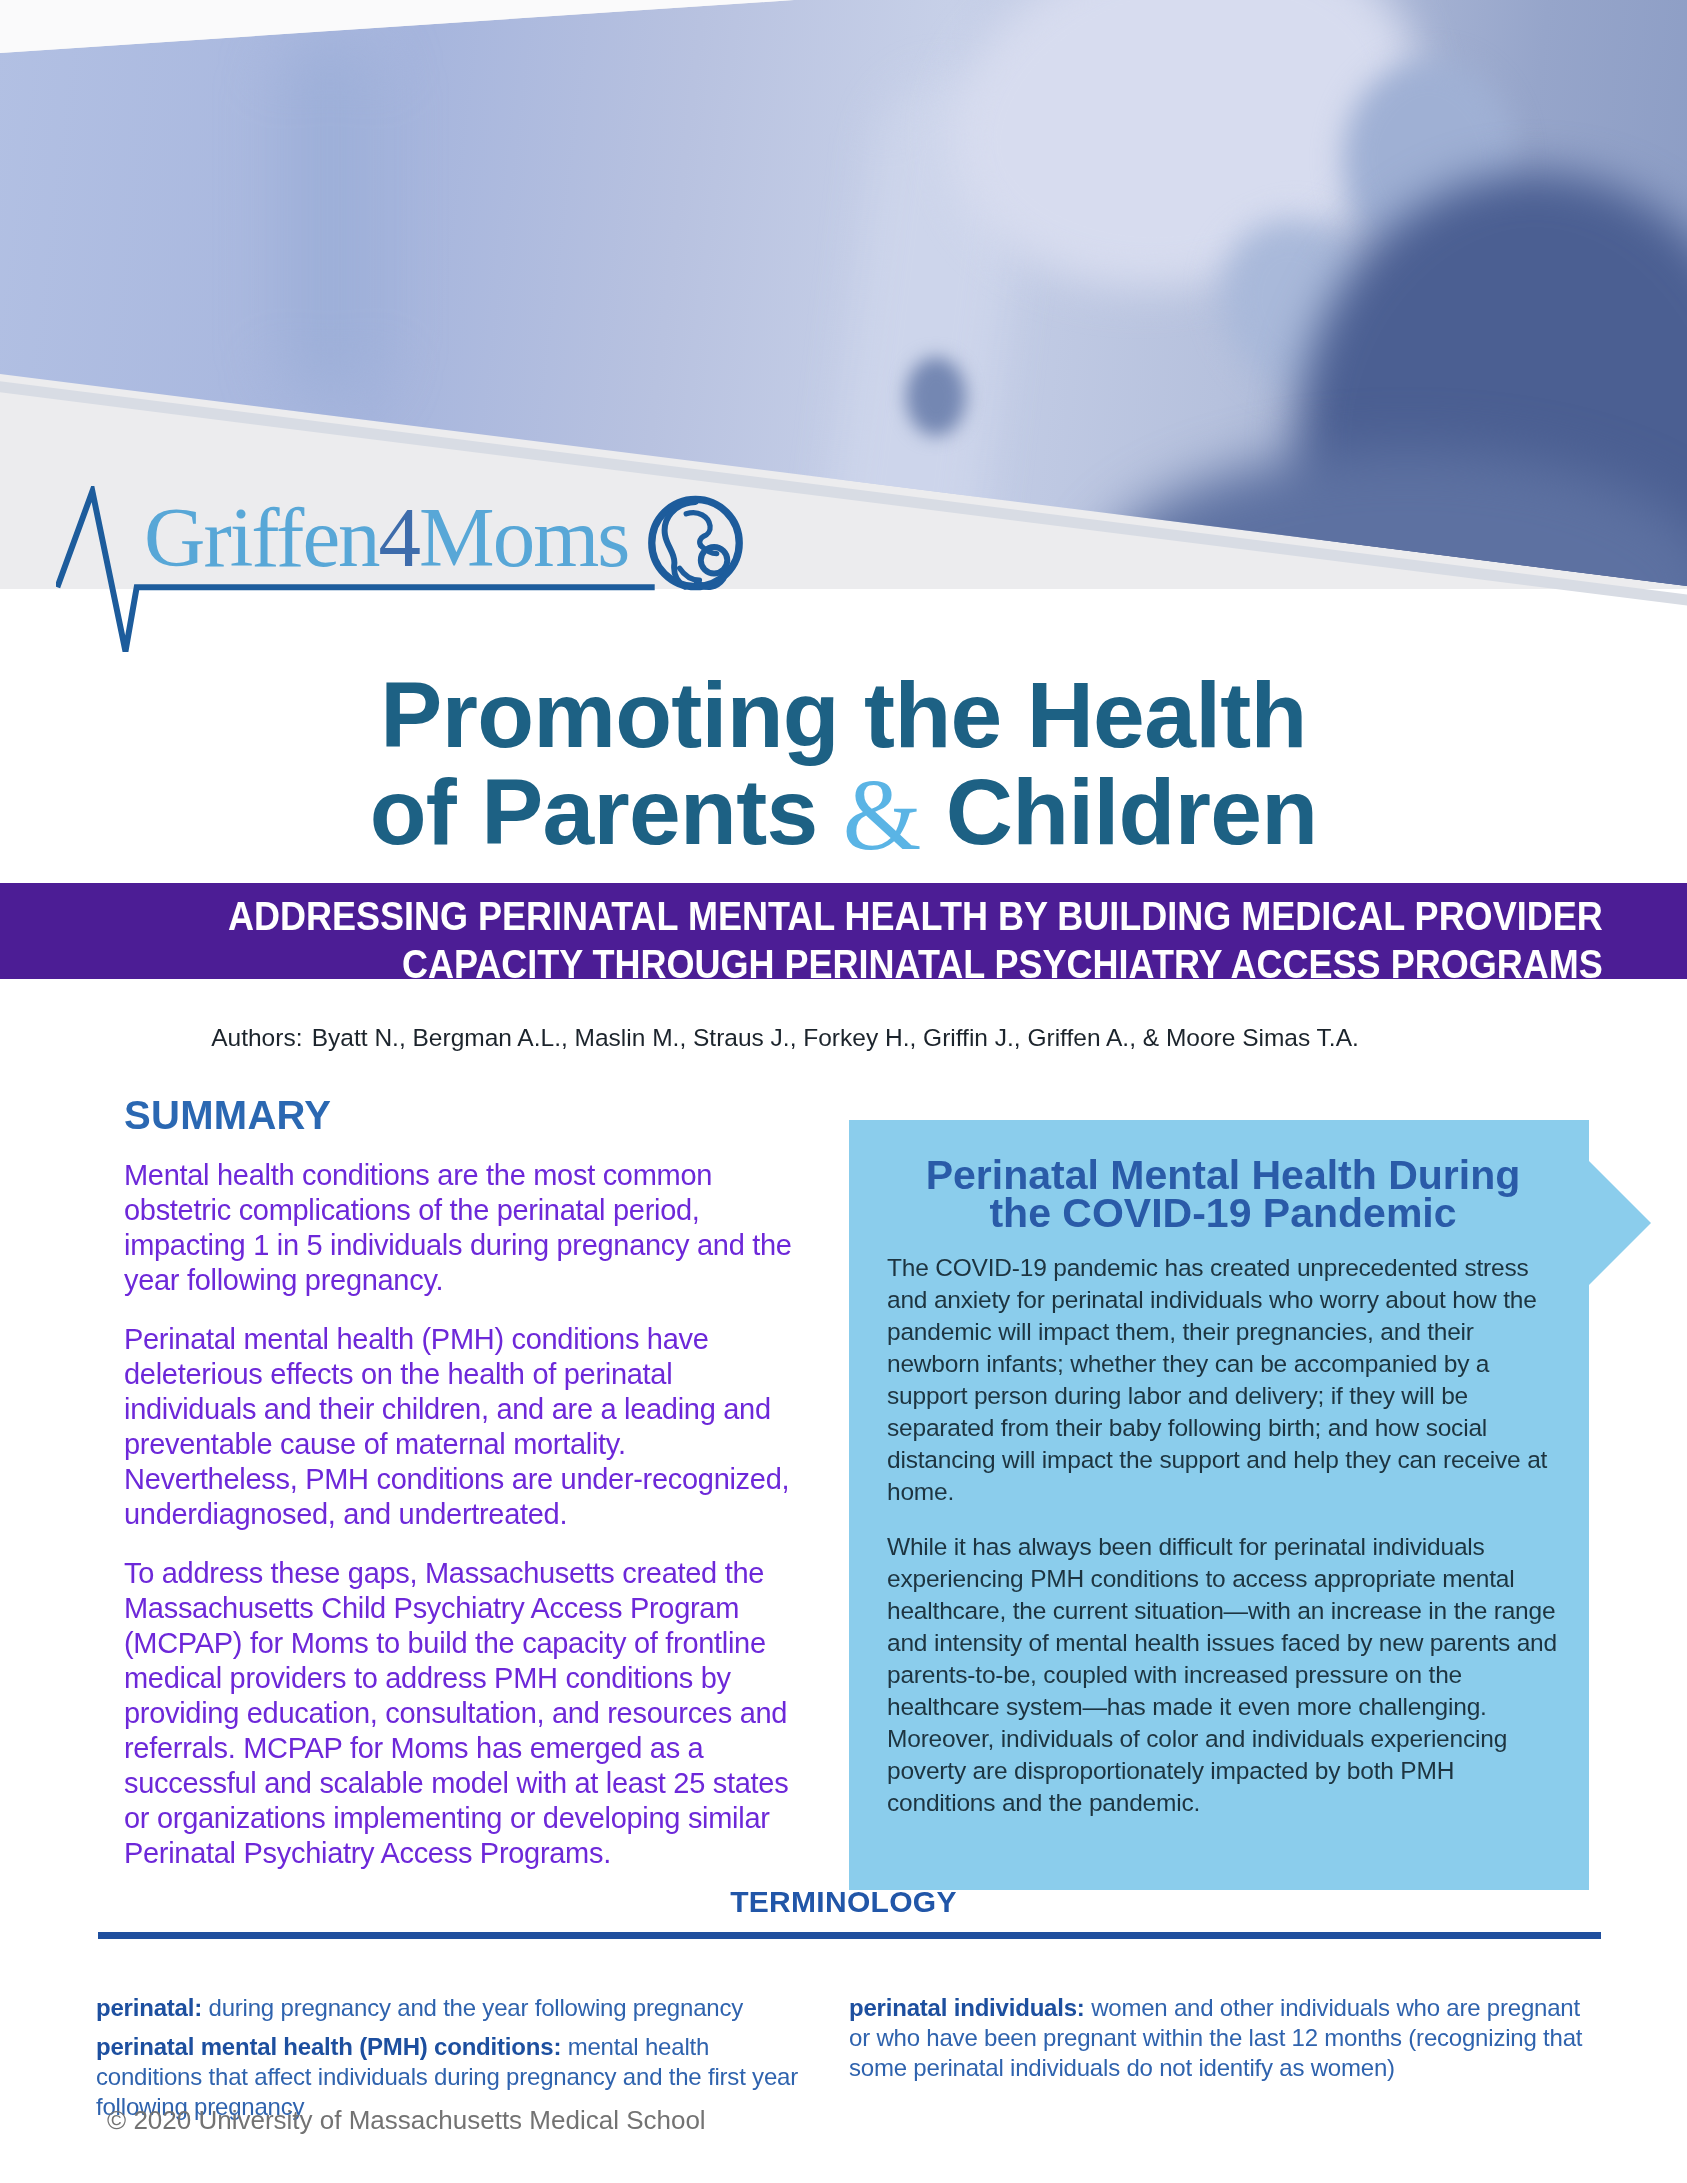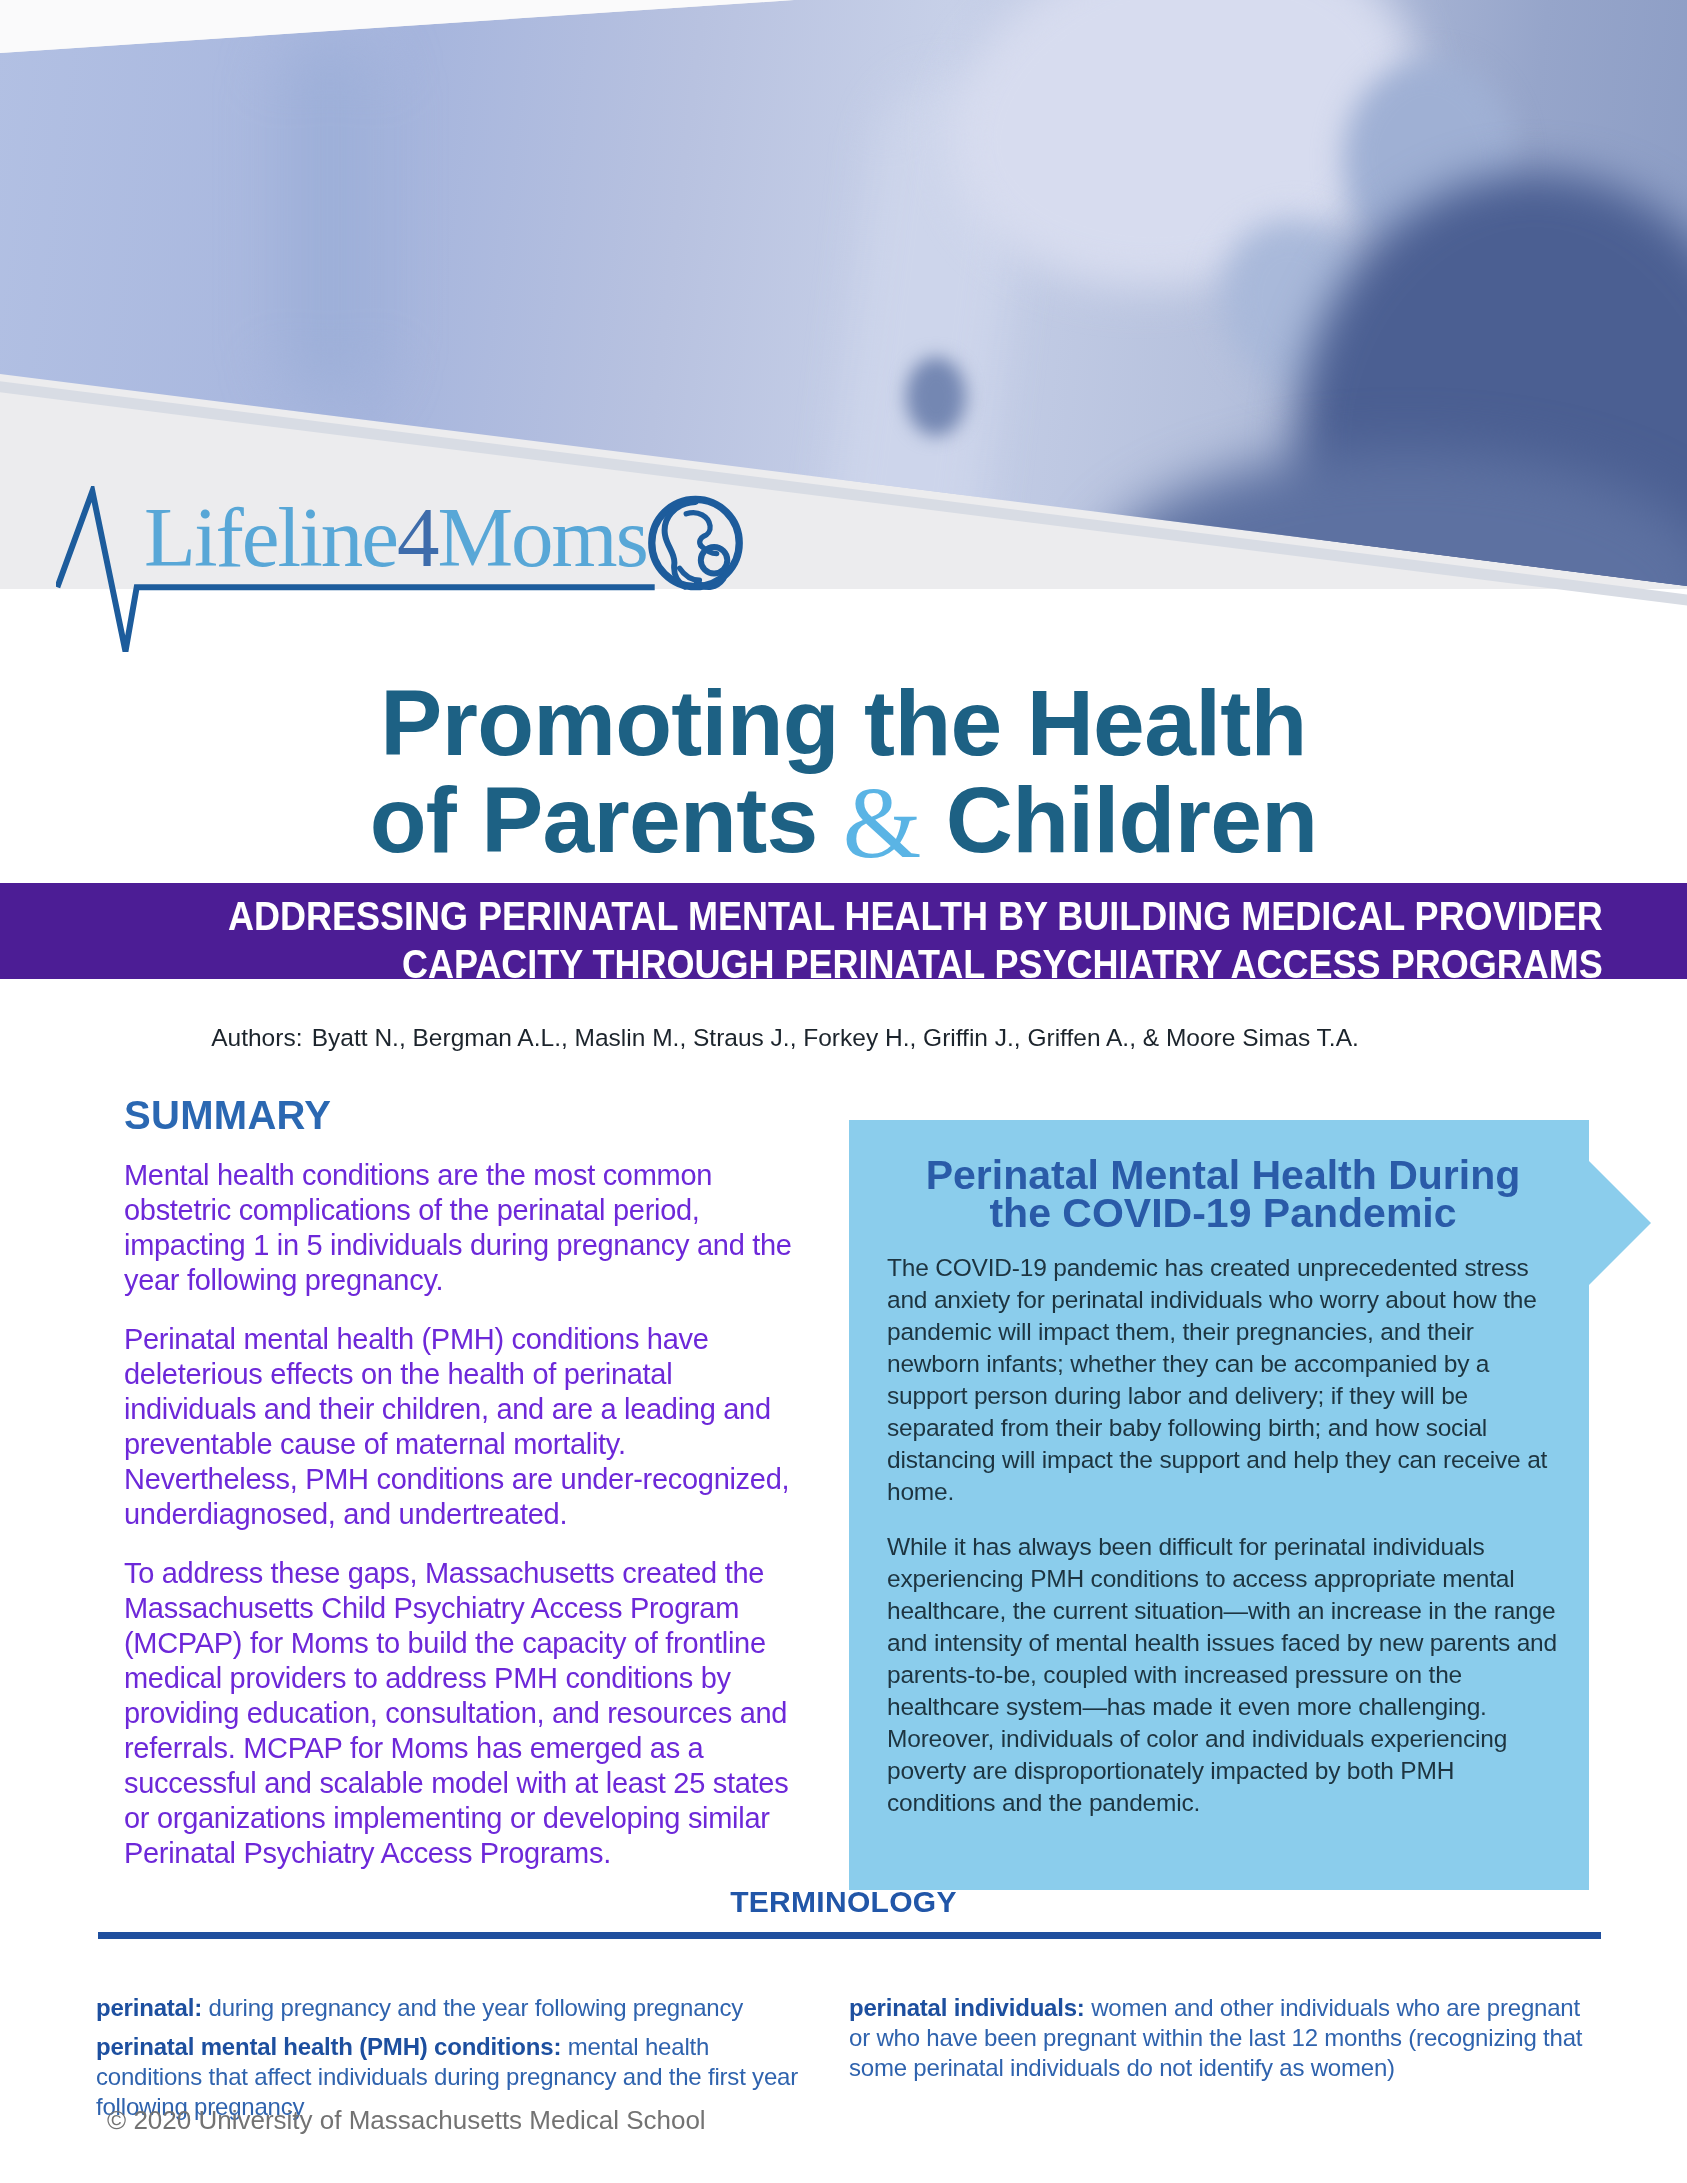--- a/index.html
+++ b/index.html
@@ -31,21 +31,21 @@
   
   .logo{position:absolute;left:0;top:0;}
   .ekg{position:absolute;left:56px;top:486px;}
   .logo-text{position:absolute;left:144px;top:495px;font-family:"Liberation Serif","DejaVu Serif",serif;
     font-size:85px;letter-spacing:-2px;line-height:1;white-space:nowrap;}
   .lt-light{color:#58a7d7;}
   .lt-dark{color:#3e6cab;}
   .momicon{position:absolute;left:645px;top:490px;}
   
   .titleblock{position:absolute;left:0;top:663px;width:1687px;text-align:center;}
-  .titleblock h1{margin:12px;font-size:93px;line-height:97px;font-weight:bold;color:#1d6184;letter-spacing:-0.7px;}
+  .titleblock h1{margin:4px;font-size:93px;line-height:97px;font-weight:bold;color:#1d6184;letter-spacing:-0.7px;}
   .amp{font-family:"Liberation Serif","DejaVu Serif",serif;font-weight:400;font-size:101px;color:#5ab4e5;vertical-align:-5.3px;}
   
   .banner{position:absolute;left:0;top:883px;width:1687px;height:96px;background:#4c1d95;
     color:#ffffff;text-align:right;padding-top:9.3px;box-sizing:border-box;}
   .banner .bline{font-weight:bold;font-size:40px;line-height:48px;transform:scaleX(0.9);}
   
   .authors{position:absolute;left:0;top:1024px;width:1570px;text-align:center;
     font-size:24.5px;color:#1c242c;}
   .authors .a-names{margin-left:9.3px;}
   
@@ -87,21 +87,21 @@
       <div class="ph ph-mom-body"></div>
       <div class="ph ph-watch"></div>
     </div>
     <div class="hero-white-tri"></div>
     <div class="hero-sliver"></div>
 
     <div class="logo">
       <svg class="ekg" width="602" height="172" viewBox="0 0 910 260">
         <path d="M2 153 L55 8 L105 250 L122 153 H905" fill="none" stroke="#1d5c9c" stroke-width="9"></path>
       </svg>
-      <div class="logo-text"><span class="lt-light">Lifeline</span><span class="lt-dark">4</span><span class="lt-light">Moms</span></div>
+      <div class="logo-text"><span class="lt-light">Griffen</span><span class="lt-dark">4</span><span class="lt-light">Moms</span></div>
       <svg class="momicon" width="101" height="106" viewBox="0 0 152 160">
         <circle cx="76" cy="80" r="66" fill="none" stroke="#1d5c9c" stroke-width="11"></circle>
         <path d="M76 18 C43 20 26 44 30 68 C33 86 46 96 44 112 C42 128 50 140 60 146" fill="none" stroke="#1d5c9c" stroke-width="9" stroke-linecap="round"></path>
         <path d="M62 36 C80 30 96 40 98 54 C99 62 94 68 88 70 C84 72 80 78 84 84" fill="none" stroke="#1d5c9c" stroke-width="8" stroke-linecap="round"></path>
         <path d="M84 84 C92 92 100 96 108 96" fill="none" stroke="#1d5c9c" stroke-width="8" stroke-linecap="round"></path>
         <circle cx="104" cy="106" r="20" fill="none" stroke="#1d5c9c" stroke-width="9"></circle>
         <path d="M78 140 C92 150 108 148 118 134" fill="none" stroke="#1d5c9c" stroke-width="9" stroke-linecap="round"></path>
         <path d="M52 118 C60 130 70 136 82 136" fill="none" stroke="#1d5c9c" stroke-width="8" stroke-linecap="round"></path>
       </svg>
     </div>

